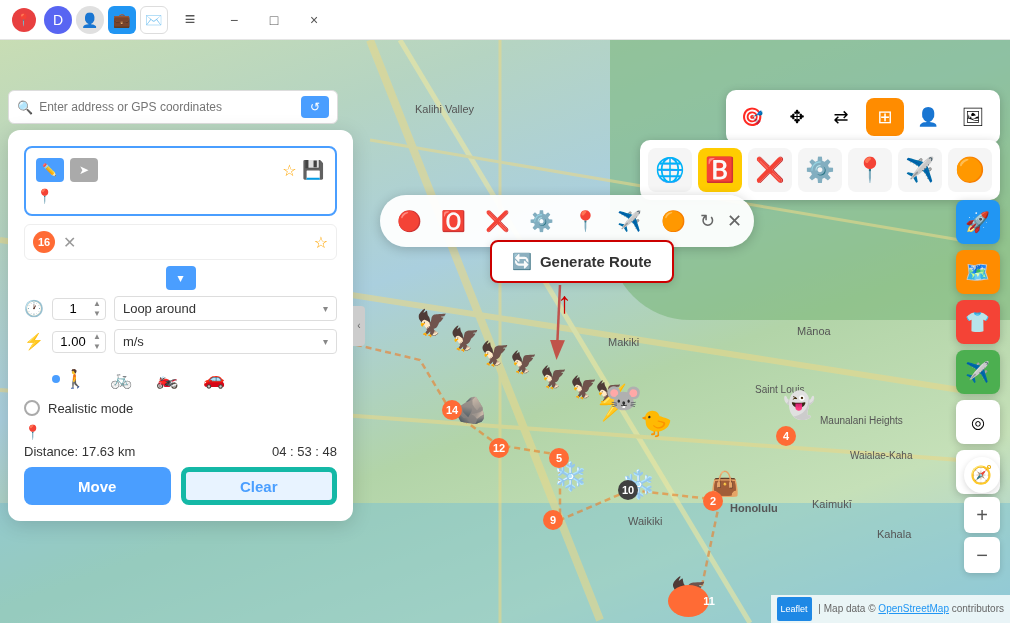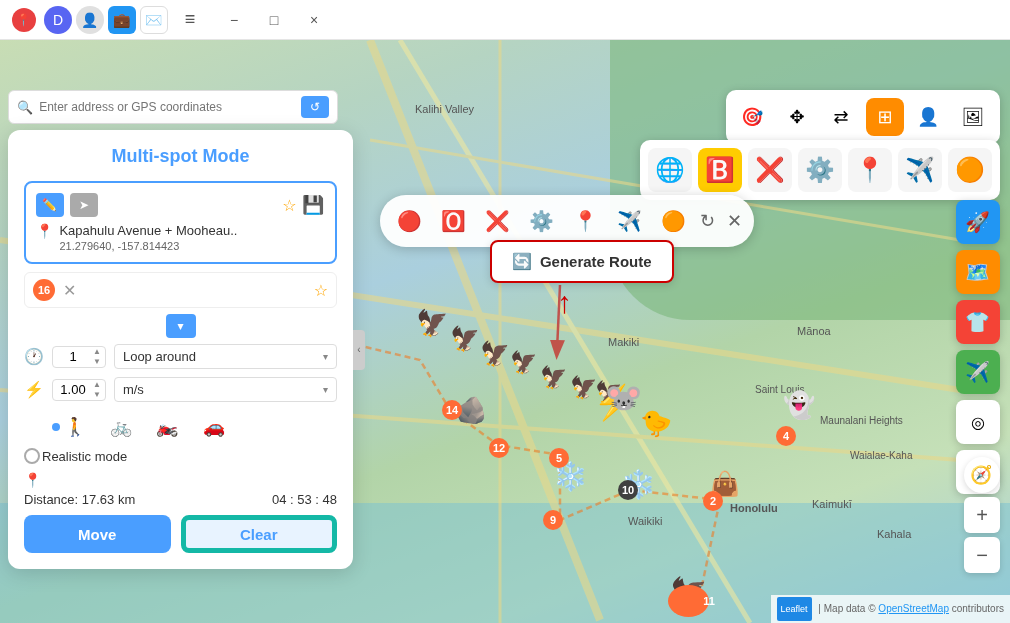--- a/index.html
+++ b/index.html
@@ -118,21 +118,21 @@
     .controls-label { font-size: 14px; color: #555; width: 20px; }
 
     
     .transport-row {
       display: flex; align-items: center; gap: 24px; padding: 6px 0; margin-left: 28px;
     }
     .transport-icon { font-size: 18px; color: #888; cursor: pointer; }
     .transport-icon.active { color: #4a9eff; }
 
     
-    .realistic-row { display: flex; align-items: center; gap: 2px; margin: 4px 0; }
+    .realistic-row { display: flex; align-items: center; gap: 8px; margin: 4px 0; }
 
     
     .action-buttons { display: flex; gap: 10px; margin-top: 8px; }
     .move-btn {
       flex: 1; height: 38px; background: #4a9eff; border: none; border-radius: 8px;
       color: #fff; font-size: 15px; font-weight: 600; cursor: pointer;
     }
     .clear-btn {
       flex: 1; height: 38px; background: #e8f3ff; border: 5px solid #14b8a6; border-radius: 8px;
       color: #4a9eff; font-size: 15px; font-weight: 600; cursor: pointer;
@@ -364,35 +364,30 @@
 
   <div style="position:absolute;left:42px;top:432px;font-size:16px;z-index:40;color:#ff6b35;">📍</div>
 
   <div id="search-bar">
     <span class="search-icon">🔍</span>
     <input type="text" placeholder="Enter address or GPS coordinates" style="">
     <div class="refresh-btn">↺</div>
   </div>
 
   <div id="mode-panel">
-    <div class="panel-title">Multi-spot Mode</div>
 
     <div class="waypoint-card">
       <div class="waypoint-header">
         <div class="nav-btn">✏️</div>
         <div class="nav-btn" style="background:#aaa;">➤</div>
         <span class="star-btn">☆</span>
         <span class="save-btn" style="font-size:18px;">💾</span>
       </div>
       <div style="display:flex;align-items:flex-start;gap:6px;">
         <span class="loc-icon">📍</span>
-        <div>
-          <div class="waypoint-name">Kapahulu Avenue + Mooheau..</div>
-          <div class="waypoint-coords">21.279640, -157.814423</div>
-        </div>
       </div>
     </div>
 
     <div style="display:flex;align-items:center;gap:8px;padding:6px 8px;border:1px solid #eee;border-radius:6px;margin-bottom:6px;">
       <div class="orange-badge">16</div>
       <span class="clear-x">✕</span>
       <span class="star-btn">☆</span>
     </div>
 
     <div class="collapse-btn">

